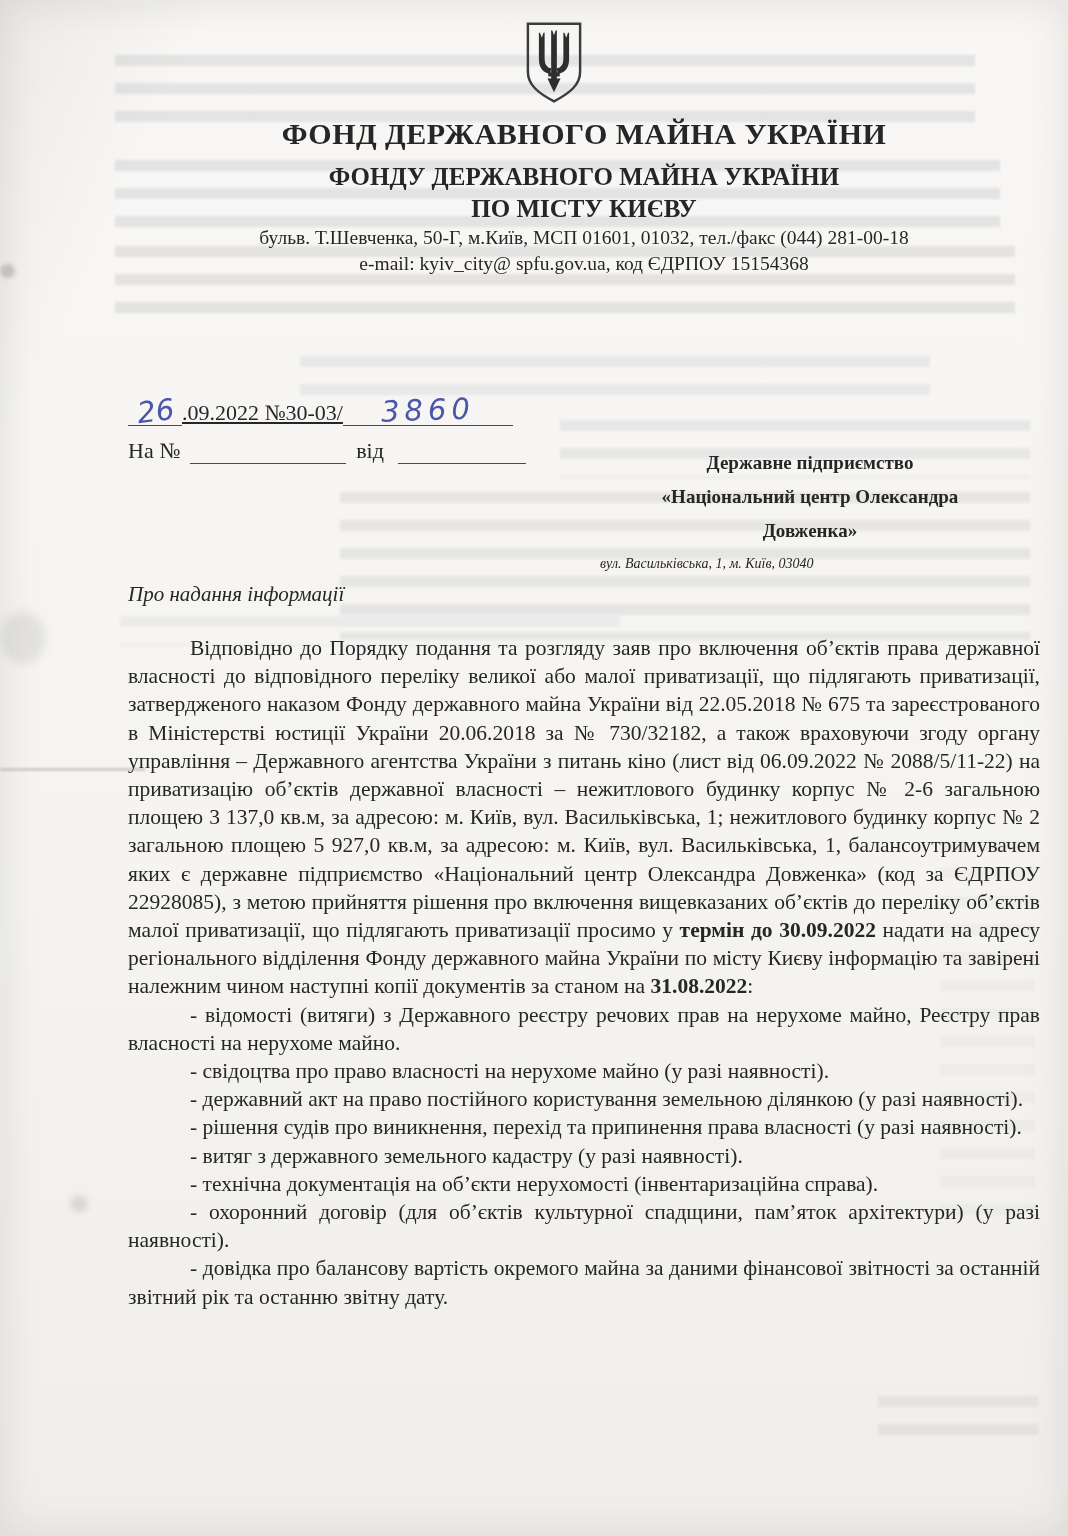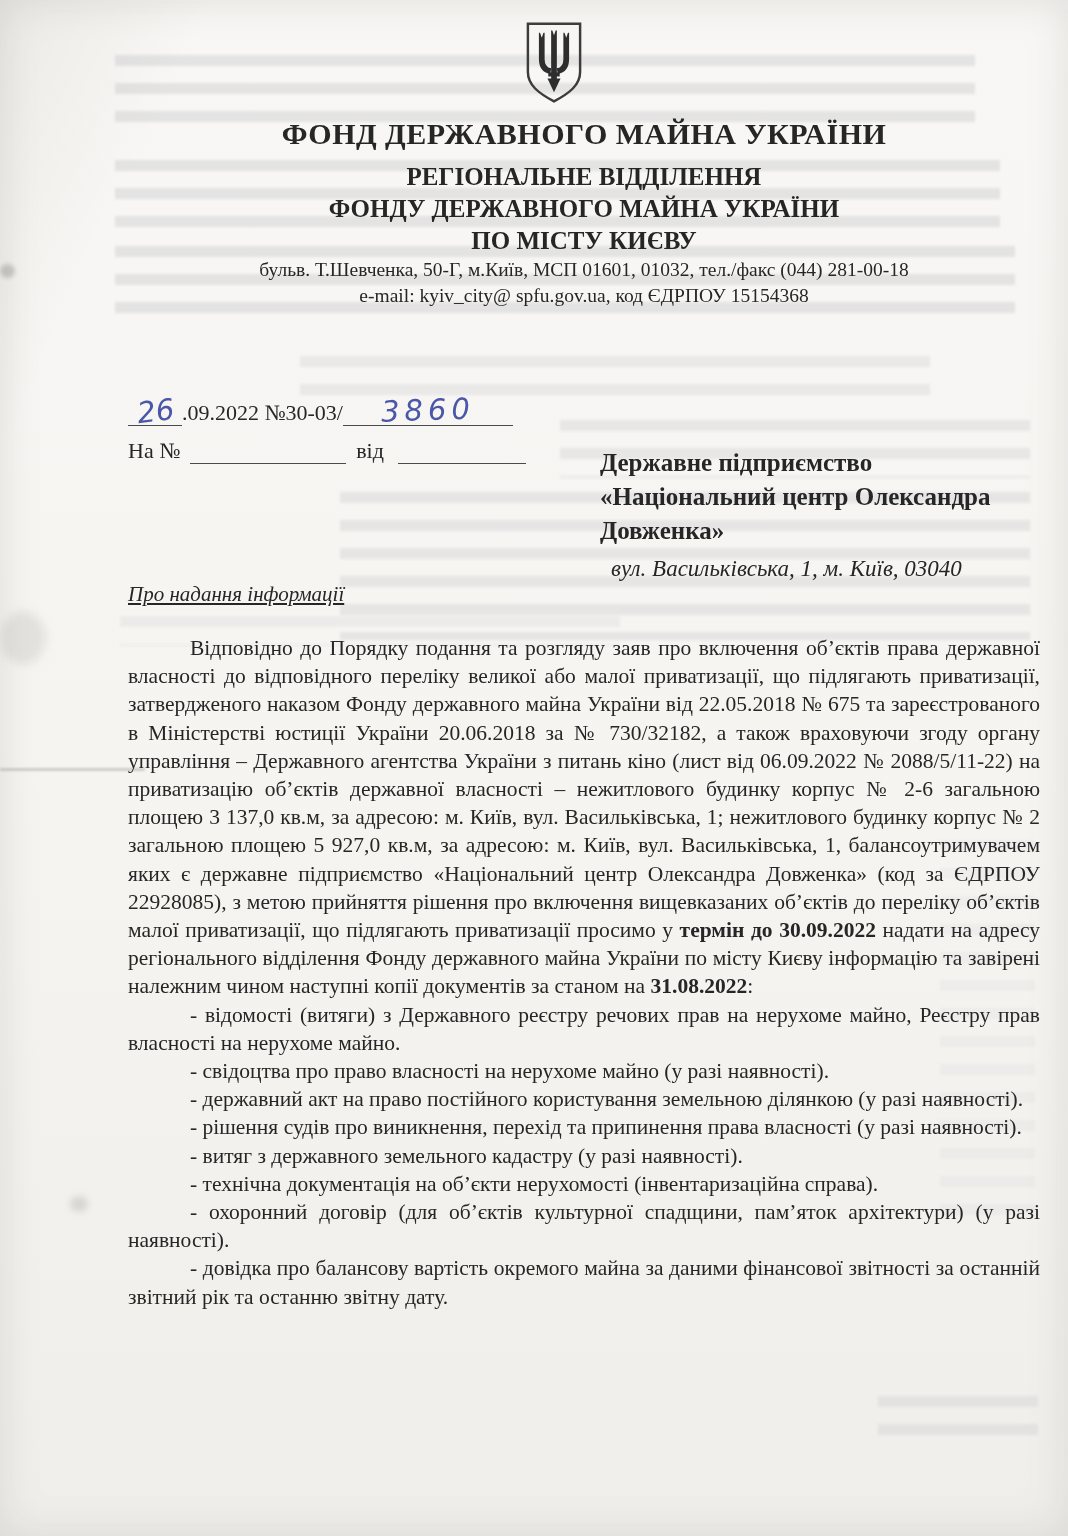--- a/index.html
+++ b/index.html
@@ -42,25 +42,25 @@
   .hand{
     font-family:"DejaVu Sans",sans-serif;
     font-style:italic;
     color:#4a57a9;
     font-size:29px;
     line-height:20px;
     display:inline-block;
   }
   .hand-day{transform:rotate(-7deg) translateY(2px);}
   .hand-num{letter-spacing:5px;transform:rotate(-2deg) translateY(1px);}
-  .printed-date{white-space:nowrap;}
+  .printed-date{white-space:nowrap;text-decoration:underline;}
   
-  .addressee{position:absolute;left:600px;top:446px;width:420px;font-size:25px;font-weight:bold;line-height:34px;z-index:2;}
-  .addressee-address{position:absolute;left:600px;top:556px;font-size:23px;font-style:italic;z-index:2;margin-left:11px;}
-  .subject{position:absolute;left:128px;top:582px;font-size:21px;font-style:italic;z-index:2;text-decoration:underline;}
+  .addressee{position:absolute;left:600px;top:446px;width:420px;font-size:19px;font-weight:bold;line-height:34px;z-index:2;text-align:center;}
+  .addressee-address{position:absolute;left:600px;top:556px;font-size:14px;font-style:italic;z-index:2;}
+  .subject{position:absolute;left:128px;top:582px;font-size:21px;font-style:italic;z-index:2;}
   
   .body-text{
     position:absolute;left:128px;top:634px;width:912px;
     font-size:21.5px;line-height:28.2px;text-align:justify;z-index:2;
   }
   .body-text p{margin:0;text-indent:62px;}
   .body-text b{font-weight:bold;}
 </style>
 </head>
 <body>
@@ -91,21 +91,20 @@
         <path d="M38 12 V76"></path>
       </g>
       <path d="M30 71 L38 88 L46 71 Z" fill="#2e2e2e"></path>
       <path d="M31 66 H45" stroke="#2e2e2e" stroke-width="5"></path>
       <path d="M19.5 11 L23 21 L26.5 11 Z" fill="#f6f5f2"></path>
       <path d="M34.5 8 L38 18 L41.5 8 Z" fill="#f6f5f2"></path>
       <path d="M49.5 11 L53 21 L56.5 11 Z" fill="#f6f5f2"></path>
     </svg>
     <div class="org-name">ФОНД ДЕРЖАВНОГО МАЙНА УКРАЇНИ</div>
     <div class="division">
-      <div>РЕГІОНАЛЬНЕ ВІДДІЛЕННЯ</div>
       <div>ФОНДУ ДЕРЖАВНОГО МАЙНА УКРАЇНИ</div>
       <div>ПО МІСТУ КИЄВУ</div>
     </div>
     <div class="hq-address">
       <div>бульв. Т.Шевченка, 50-Г, м.Київ,  МСП 01601, 01032, тел./факс (044) 281-00-18</div>
       <div>e-mail: kyiv_city@ spfu.gov.ua, код  ЄДРПОУ 15154368</div>
     </div>
   </div>
 
   <div class="ref">

